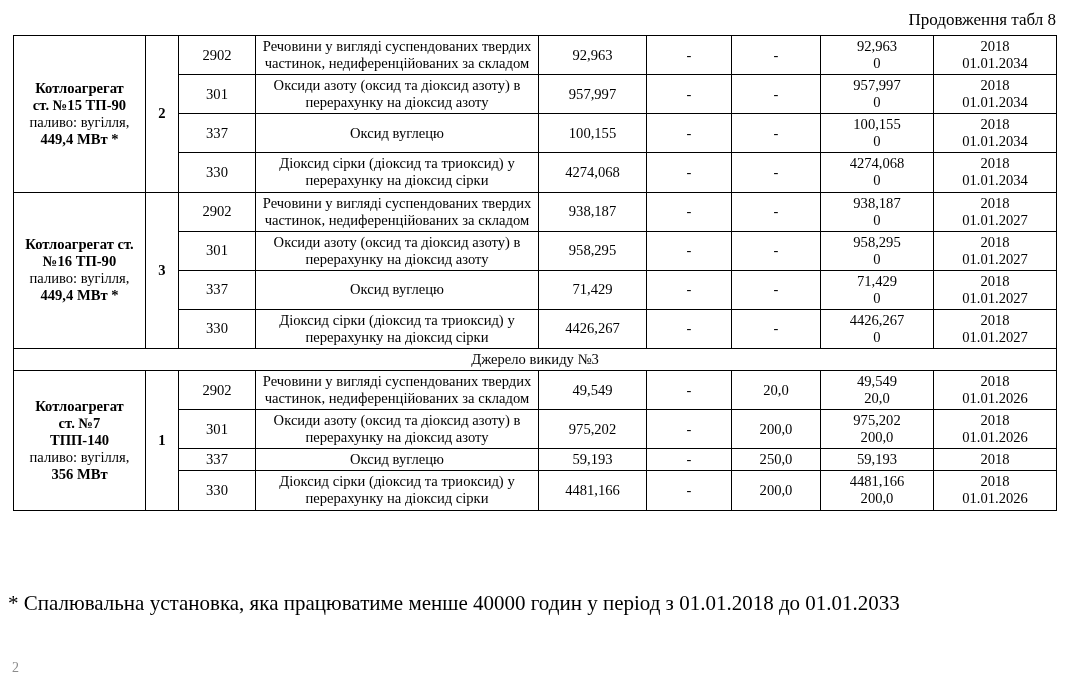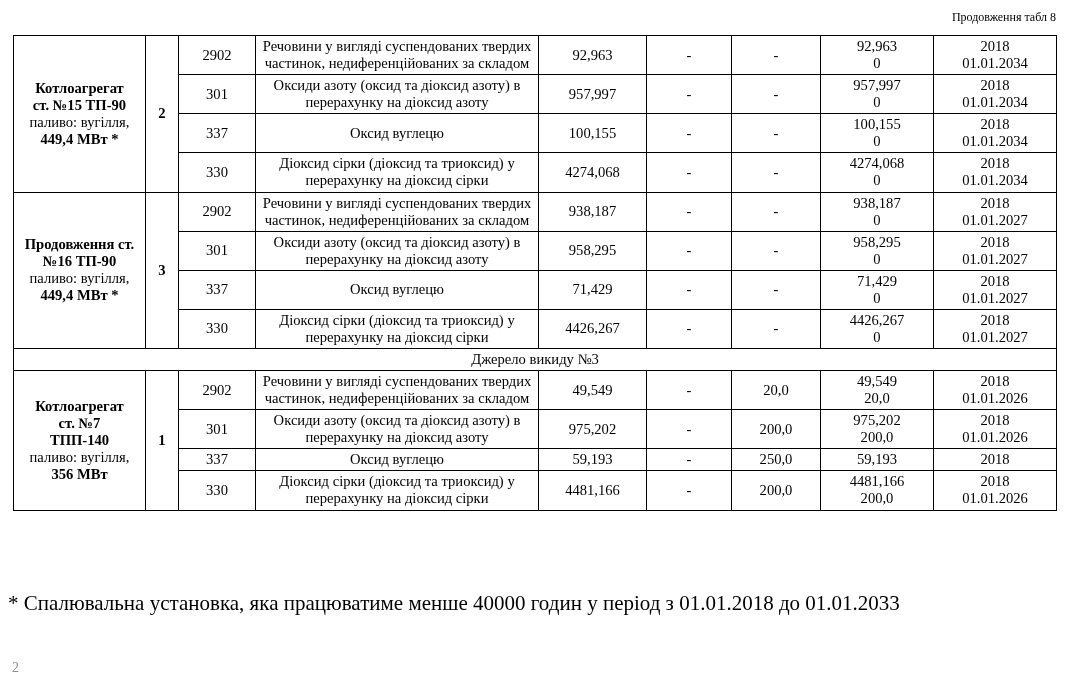--- a/index.html
+++ b/index.html
@@ -13,21 +13,21 @@
     position: relative;
     font-family: "Liberation Serif", "DejaVu Serif", serif;
     color: #000000;
     overflow: hidden;
   }
 
   .page-header {
     position: absolute;
     top: 10px;
     right: 16px;
-    font-size: 12px;
+    font-size: 17px;
     line-height: 1.2;
     white-space: nowrap;
   }
 
   .table-wrap {
     position: absolute;
     left: 13px;
     top: 35px;
     width: 1043px;
   }
@@ -189,21 +189,21 @@
         <span class="stack-line">0</span>
       </td>
       <td class="date-cell">
         <span class="stack-line">2018</span>
         <span class="stack-line">01.01.2034</span>
       </td>
     </tr>
 
     <tr>
       <td class="unit-cell" rowspan="4">
-        <span class="stack-line">Продовження ст.</span>
+        <span class="stack-line">Котлоагрегат ст.</span>
         <span class="stack-line">№16 ТП-90</span>
         <span class="stack-line reg">паливо: вугілля,</span>
         <span class="stack-line">449,4 МВт *</span>
       </td>
       <td class="rownum" rowspan="4">3</td>
       <td class="code-cell">2902</td>
       <td class="subst-cell">Речовини у вигляді суспендованих твердих частинок, недиференційованих за складом</td>
       <td class="val-cell">938,187</td>
       <td class="dash-cell">-</td>
       <td class="dash-cell">-</td>

